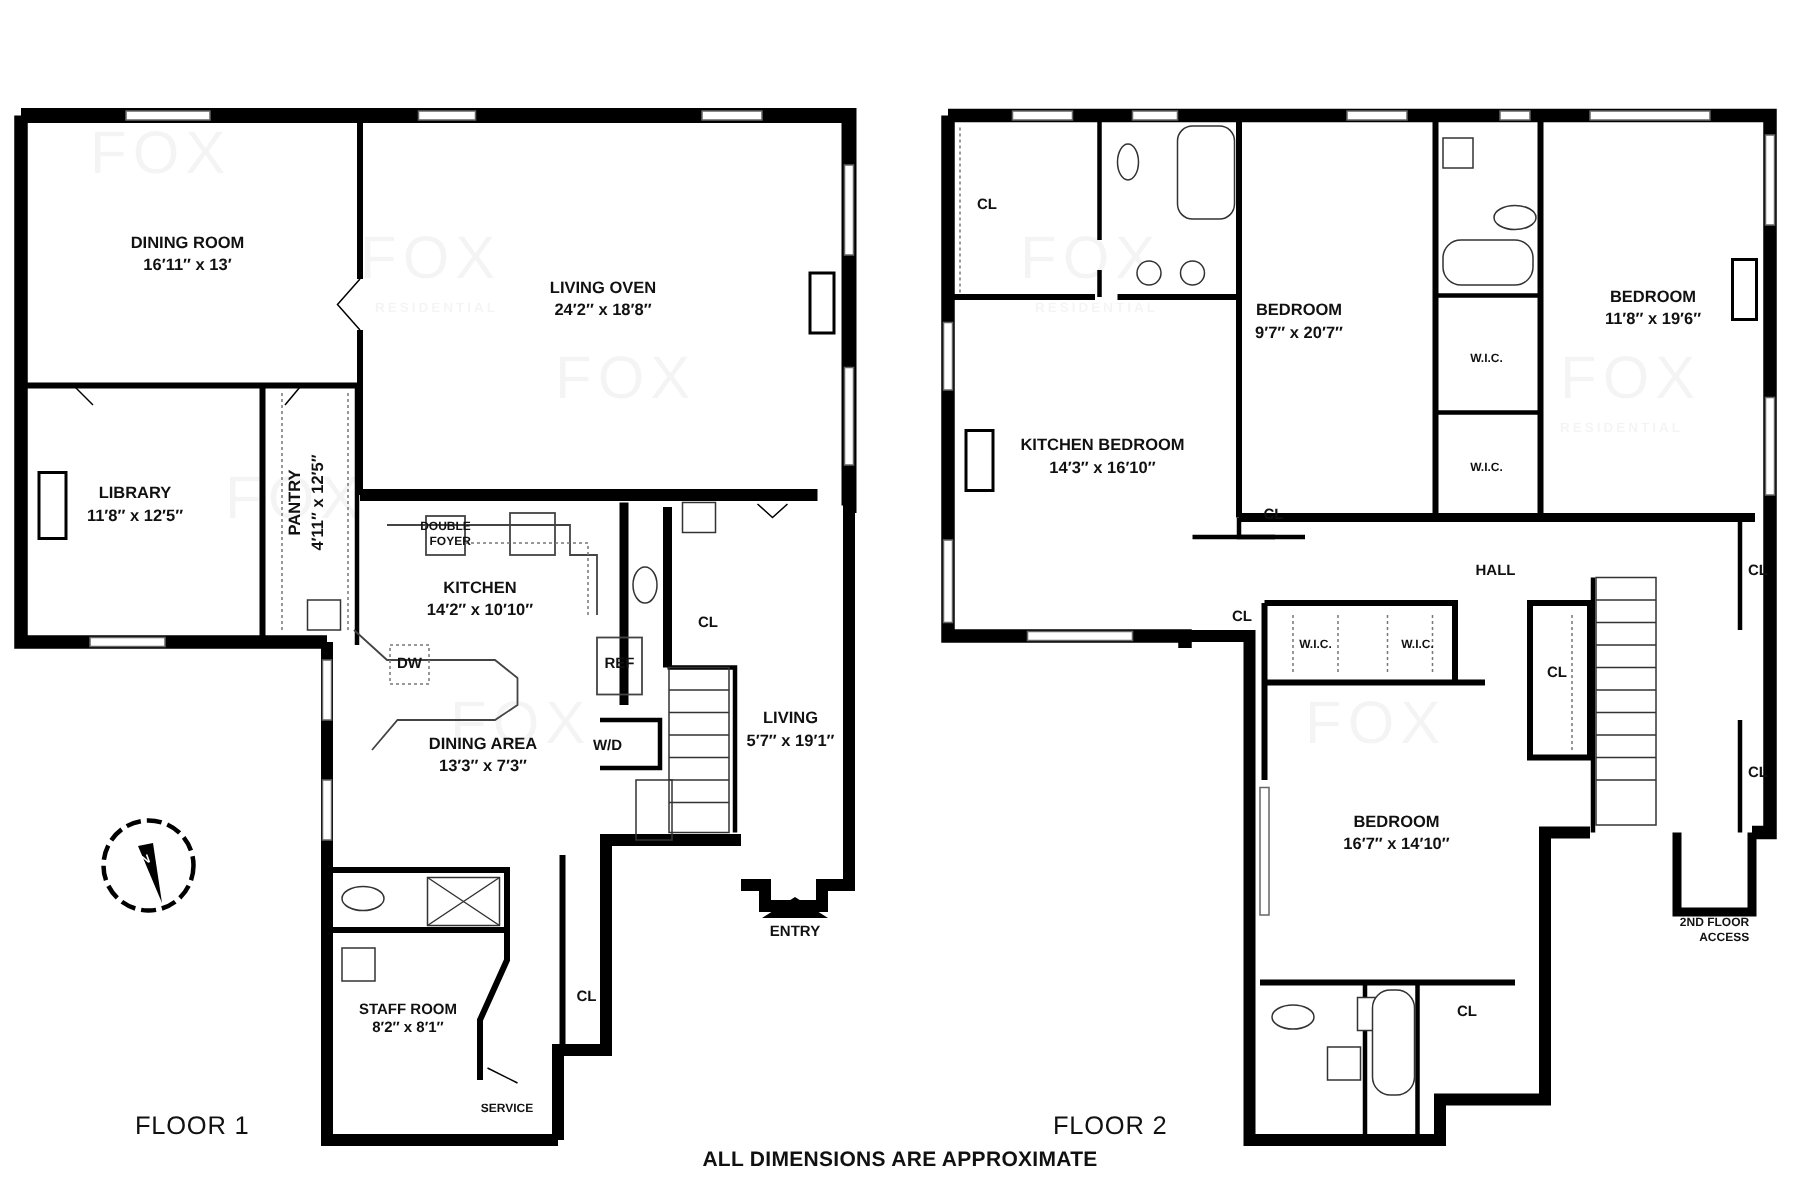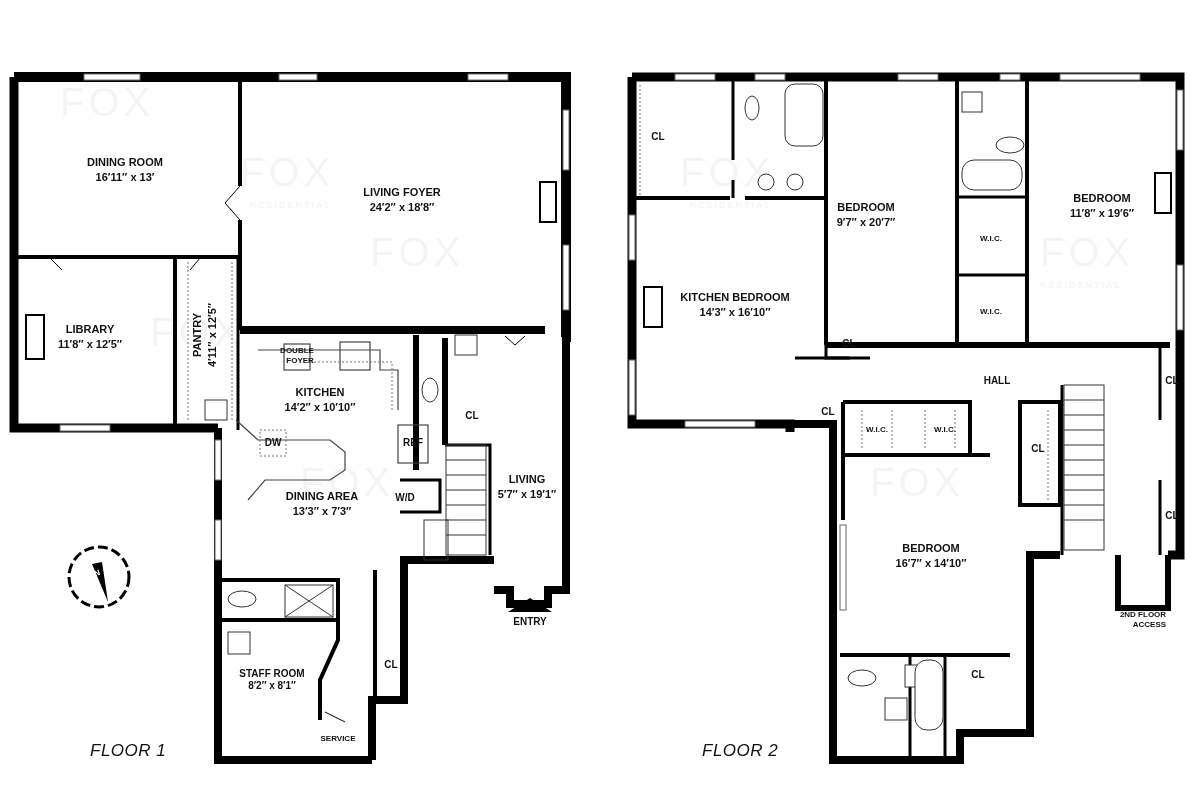--- a/index.html
+++ b/index.html
@@ -5,21 +5,21 @@
   html, body { margin: 0; padding: 0; background: #ffffff; }
   body { width: 1200px; height: 800px; position: relative; overflow: hidden;
          font-family: "Liberation Sans", "DejaVu Sans", sans-serif; color: #111; }
   .plan { position: absolute; inset: 0; }
   svg.walls { position: absolute; left: 0; top: 0; }
   .lbl { position: absolute; text-align: center; font-weight: bold; font-size: 11px;
          line-height: 15px; color: #111; white-space: nowrap; transform: translate(-50%, -50%); }
   .lbl .dim { display: block; font-weight: bold; }
   .small { font-size: 10px; line-height: 12px; }
   .tiny { font-size: 8px; line-height: 10px; text-align: right; }
-  .floor-title { position: absolute; font-size: 17px; font-weight: normal; letter-spacing: 0.5px; font-style: italic; }
+  .floor-title { position: absolute; font-size: 17px; font-weight: normal; letter-spacing: 0.5px; }
   .footer { position: absolute; left: 0; width: 1200px; top: 764px; text-align: center;
             font-size: 14px; font-weight: bold; letter-spacing: 0.2px; }
   .wm { position: absolute; color: rgba(0,0,0,0.045); font-size: 40px; font-weight: normal;
         letter-spacing: 4px; pointer-events: none; }
   .wm-sub { position: absolute; color: rgba(0,0,0,0.045); font-size: 9px; font-weight: bold;
             letter-spacing: 2px; pointer-events: none; }
   .rot { transform: translate(-50%, -50%) rotate(-90deg); }
 </style>
 </head>
 <body>
@@ -183,21 +183,21 @@
     <g fill="none" stroke="#777" stroke-dasharray="2 2">
       <path d="M640 85 V195 M862 410 V450 M892 410 V450 M925 410 V450 M955 410 V450 M1048 410 V500"></path>
     </g>
   </svg>
 
   <div class="lbl" style="left:125px;top:170px">
     <span>DINING ROOM</span>
     <span class="dim">16′11″ x 13′</span>
   </div>
   <div class="lbl" style="left:402px;top:200px">
-    <span>LIVING FOYER</span>
+    <span>LIVING OVEN</span>
     <span class="dim">24′2″ x 18′8″</span>
   </div>
   <div class="lbl" style="left:90px;top:337px">
     <span>LIBRARY</span>
     <span class="dim">11′8″ x 12′5″</span>
   </div>
   <div class="lbl rot" style="left:205px;top:335px">
     <span>PANTRY</span>
     <span class="dim">4′11″ x 12′5″</span>
   </div>
@@ -271,13 +271,14 @@
   <div class="lbl tiny" style="left:877px;top:430px">W.I.C.</div>
   <div class="lbl tiny" style="left:945px;top:430px">W.I.C.</div>
 
   <div class="lbl tiny" style="left:1143px;top:620px">
     <span>2ND FLOOR</span>
     <span class="dim">ACCESS</span>
   </div>
 
   <div class="floor-title" style="left:702px;top:741px">FLOOR 2</div>
 
+  <div class="footer">ALL DIMENSIONS ARE APPROXIMATE</div>
 </div>
 
 </body></html>

